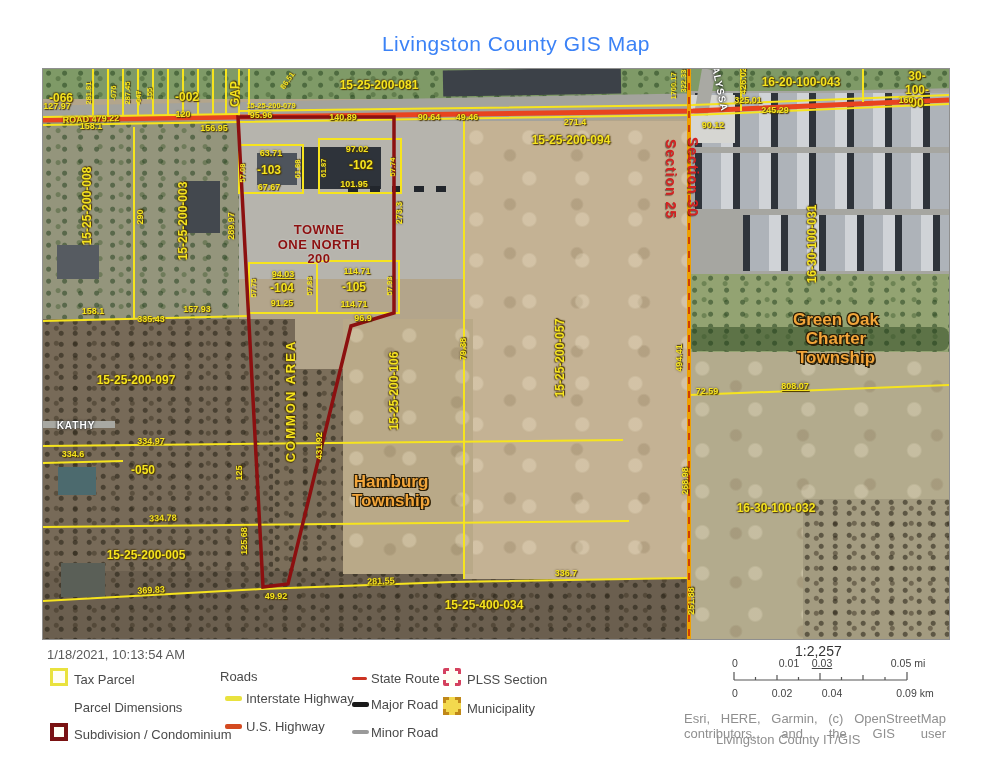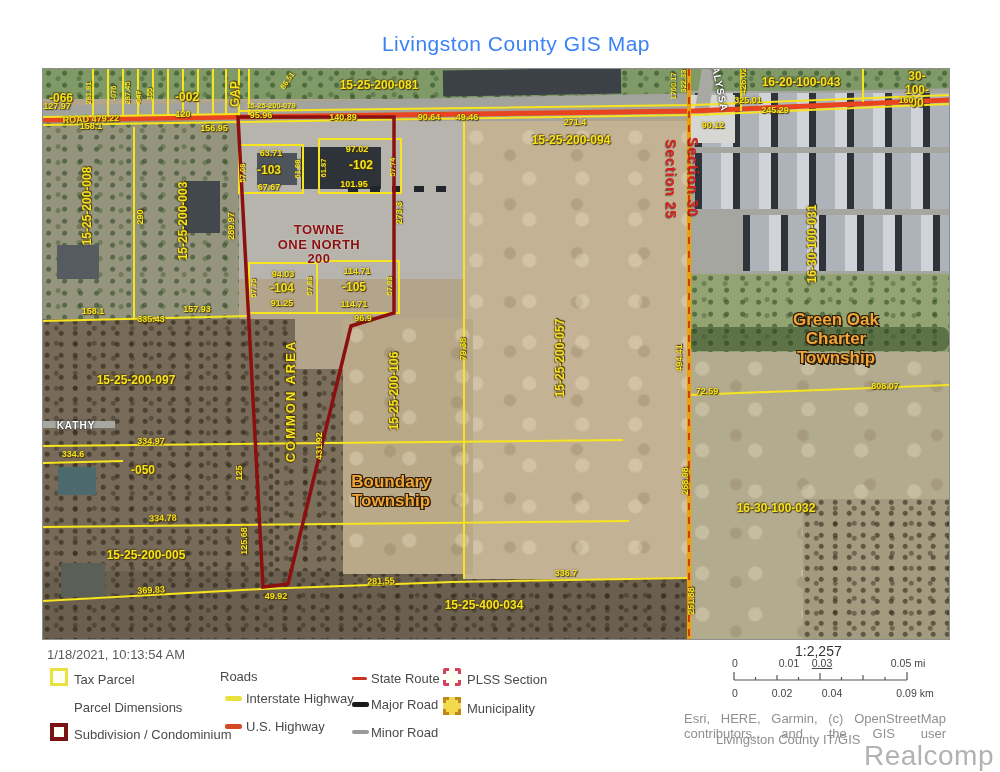--- a/index.html
+++ b/index.html
@@ -163,37 +163,37 @@
         <span class="maplabel dim" style="left: 424px; top: 48px; transform: translate(-50%, -50%);">49.46</span>
         <span class="maplabel dim" style="left: 522px; top: 53px; transform: translate(-50%, -50%); padding-left: 20px;">271.4</span>
         <span class="maplabel dim" style="left: 670px; top: 56px; transform: translate(-50%, -50%);">90.12</span>
         <span class="maplabel dim" style="left: 705px; top: 31px; transform: translate(-50%, -50%);">325.01</span>
         <span class="maplabel dim" style="left: 732px; top: 41px; transform: translate(-50%, -50%);">245.29</span>
         <span class="maplabel dim" style="left: 863px; top: 31px; transform: translate(-50%, -50%);">160</span>
         <span class="maplabel dim" style="left: 228px; top: 84px; transform: translate(-50%, -50%);">63.71</span>
         <span class="maplabel dim" style="left: 226px; top: 118px; transform: translate(-50%, -50%);">67.67</span>
         <span class="maplabel dim" style="left: 314px; top: 80px; transform: translate(-50%, -50%);">97.02</span>
         <span class="maplabel dim" style="left: 311px; top: 115px; transform: translate(-50%, -50%);">101.95</span>
-        <span class="maplabel dim" style="left: 240px; top: 205px; transform: translate(-50%, -50%);">94.03</span>
+        <span class="maplabel dim" style="left: 240px; top: 205px; transform: translate(-50%, -50%); text-decoration: underline;">94.03</span>
         <span class="maplabel dim" style="left: 239px; top: 234px; transform: translate(-50%, -50%);">91.25</span>
         <span class="maplabel dim" style="left: 314px; top: 202px; transform: translate(-50%, -50%);">114.71</span>
         <span class="maplabel dim" style="left: 311px; top: 235px; transform: translate(-50%, -50%);">114.71</span>
         <span class="maplabel dim" style="left: 320px; top: 249px; transform: translate(-50%, -50%);">96.9</span>
         <span class="maplabel dim" style="left: 108px; top: 250px; transform: translate(-50%, -50%);">335.43</span>
         <span class="maplabel dim" style="left: 154px; top: 240px; transform: translate(-50%, -50%);">157.93</span>
         <span class="maplabel dim" style="left: 50px; top: 242px; transform: translate(-50%, -50%);">158.1</span>
         <span class="maplabel dim" style="left: 108px; top: 372px; transform: translate(-50%, -50%);">334.97</span>
         <span class="maplabel dim" style="left: 30px; top: 385px; transform: translate(-50%, -50%);">334.6</span>
         <span class="maplabel dim" style="left: 120px; top: 449px; transform: translate(-50%, -50%) rotate(-2deg);">334.78</span>
         <span class="maplabel dim" style="left: 108px; top: 521px; transform: translate(-50%, -50%) rotate(-3deg);">369.83</span>
         <span class="maplabel dim" style="left: 233px; top: 527px; transform: translate(-50%, -50%);">49.92</span>
         <span class="maplabel dim" style="left: 338px; top: 512px; transform: translate(-50%, -50%) rotate(-2deg);">281.55</span>
         <span class="maplabel dim" style="left: 523px; top: 504px; transform: translate(-50%, -50%);">336.7</span>
         <span class="maplabel dim" style="left: 664px; top: 322px; transform: translate(-50%, -50%);">72.59</span>
-        <span class="maplabel dim" style="left: 842px; top: 317px; transform: translate(-50%, -50%);">808.07</span>
+        <span class="maplabel dim" style="left: 752px; top: 317px; transform: translate(-50%, -50%); text-decoration: underline;">808.07</span>
         <span class="maplabel dim" style="left: 97px; top: 148px; transform: translate(-50%, -50%) rotate(-90deg);">290</span>
         <span class="maplabel dim" style="left: 188px; top: 157px; transform: translate(-50%, -50%) rotate(-90deg);">289.97</span>
         <span class="maplabel dim" style="left: 356px; top: 144px; transform: translate(-50%, -50%) rotate(-90deg);">273.3</span>
         <span class="maplabel dim" style="left: 276px; top: 377px; transform: translate(-50%, -50%) rotate(-90deg);">431.92</span>
         <span class="maplabel dim" style="left: 201px; top: 472px; transform: translate(-50%, -50%) rotate(-90deg);">125.68</span>
         <span class="maplabel dim" style="left: 196px; top: 404px; transform: translate(-50%, -50%) rotate(-90deg);">125</span>
         <span class="maplabel dim" style="left: 420px; top: 280px; transform: translate(-50%, -50%) rotate(-90deg);">79.38</span>
         <span class="maplabel dim" style="left: 642px; top: 412px; transform: translate(-50%, -50%) rotate(-90deg);">268.98</span>
         <span class="maplabel dim" style="left: 648px; top: 532px; transform: translate(-50%, -50%) rotate(-90deg);">251.88</span>
         <span class="maplabel dim" style="left: 636px; top: 289px; transform: translate(-50%, -50%) rotate(-90deg);">494.41</span>
@@ -209,21 +209,21 @@
         <span class="maplabel dimsm" style="left: 267px; top: 217px; transform: translate(-50%, -50%) rotate(-90deg);">57.83</span>
         <span class="maplabel dimsm" style="left: 347px; top: 217px; transform: translate(-50%, -50%) rotate(-90deg);">57.93</span>
         <span class="maplabel dimsm" style="left: 71px; top: 24px; transform: translate(-50%, -50%) rotate(-90deg);">-076</span>
         <span class="maplabel dimsm" style="left: 85px; top: 24px; transform: translate(-50%, -50%) rotate(-90deg);">287.45</span>
         <span class="maplabel dimsm" style="left: 96px; top: 29px; transform: translate(-50%, -50%) rotate(-90deg);">-047</span>
         <span class="maplabel dimsm" style="left: 107px; top: 25px; transform: translate(-50%, -50%) rotate(-90deg);">155</span>
         <span class="maplabel dimsm" style="left: 46px; top: 24px; transform: translate(-50%, -50%) rotate(-90deg);">281.81</span>
         <span class="maplabel towne" style="left: 276px; top: 176px; transform: translate(-50%, -50%);">TOWNE
 ONE NORTH
 200</span>
-        <span class="maplabel town" style="left: 348px; top: 422px; transform: translate(-50%, -50%);">Boundary
+        <span class="maplabel town" style="left: 348px; top: 422px; transform: translate(-50%, -50%);">Hamburg
 Township</span>
         <span class="maplabel town" style="left: 793px; top: 270px; transform: translate(-50%, -50%);">Green Oak
 Charter
 Township</span>
         <span class="maplabel section" style="left: 649px; top: 108px; transform: translate(-50%, -50%) rotate(90deg);">Section 30</span>
         <span class="maplabel section" style="left: 627px; top: 110px; transform: translate(-50%, -50%) rotate(90deg);">Section 25</span>
         <span class="maplabel roadname" style="left: 33px; top: 357px; transform: translate(-50%, -50%);">KATHY</span>
         <span class="maplabel roadname" style="left: 677px; top: 20px; transform: translate(-50%, -50%) rotate(78deg);">ALYSSA</span>
       </div>
   </div>
@@ -274,15 +274,14 @@
   </svg>
 
   <span class="scale-num" style="left:735px;top:687px;">0</span>
   <span class="scale-num" style="left:782px;top:687px;">0.02</span>
   <span class="scale-num" style="left:832px;top:687px;">0.04</span>
   <span class="scale-num" style="left:915px;top:687px;">0.09 km</span>
 
   <div class="attr" style="left:684px;top:711px;width:262px;text-align:justify;text-align-last:justify;">Esri, HERE, Garmin, (c) OpenStreetMap contributors, and the GIS user</div>
   <div class="attr" style="left:716px;top:732px;width:262px;text-align:left;">Livingston County IT/GIS</div>
 
-  <div class="watermark">Realcomp</div>
 
 </div>
 
 </body></html>

